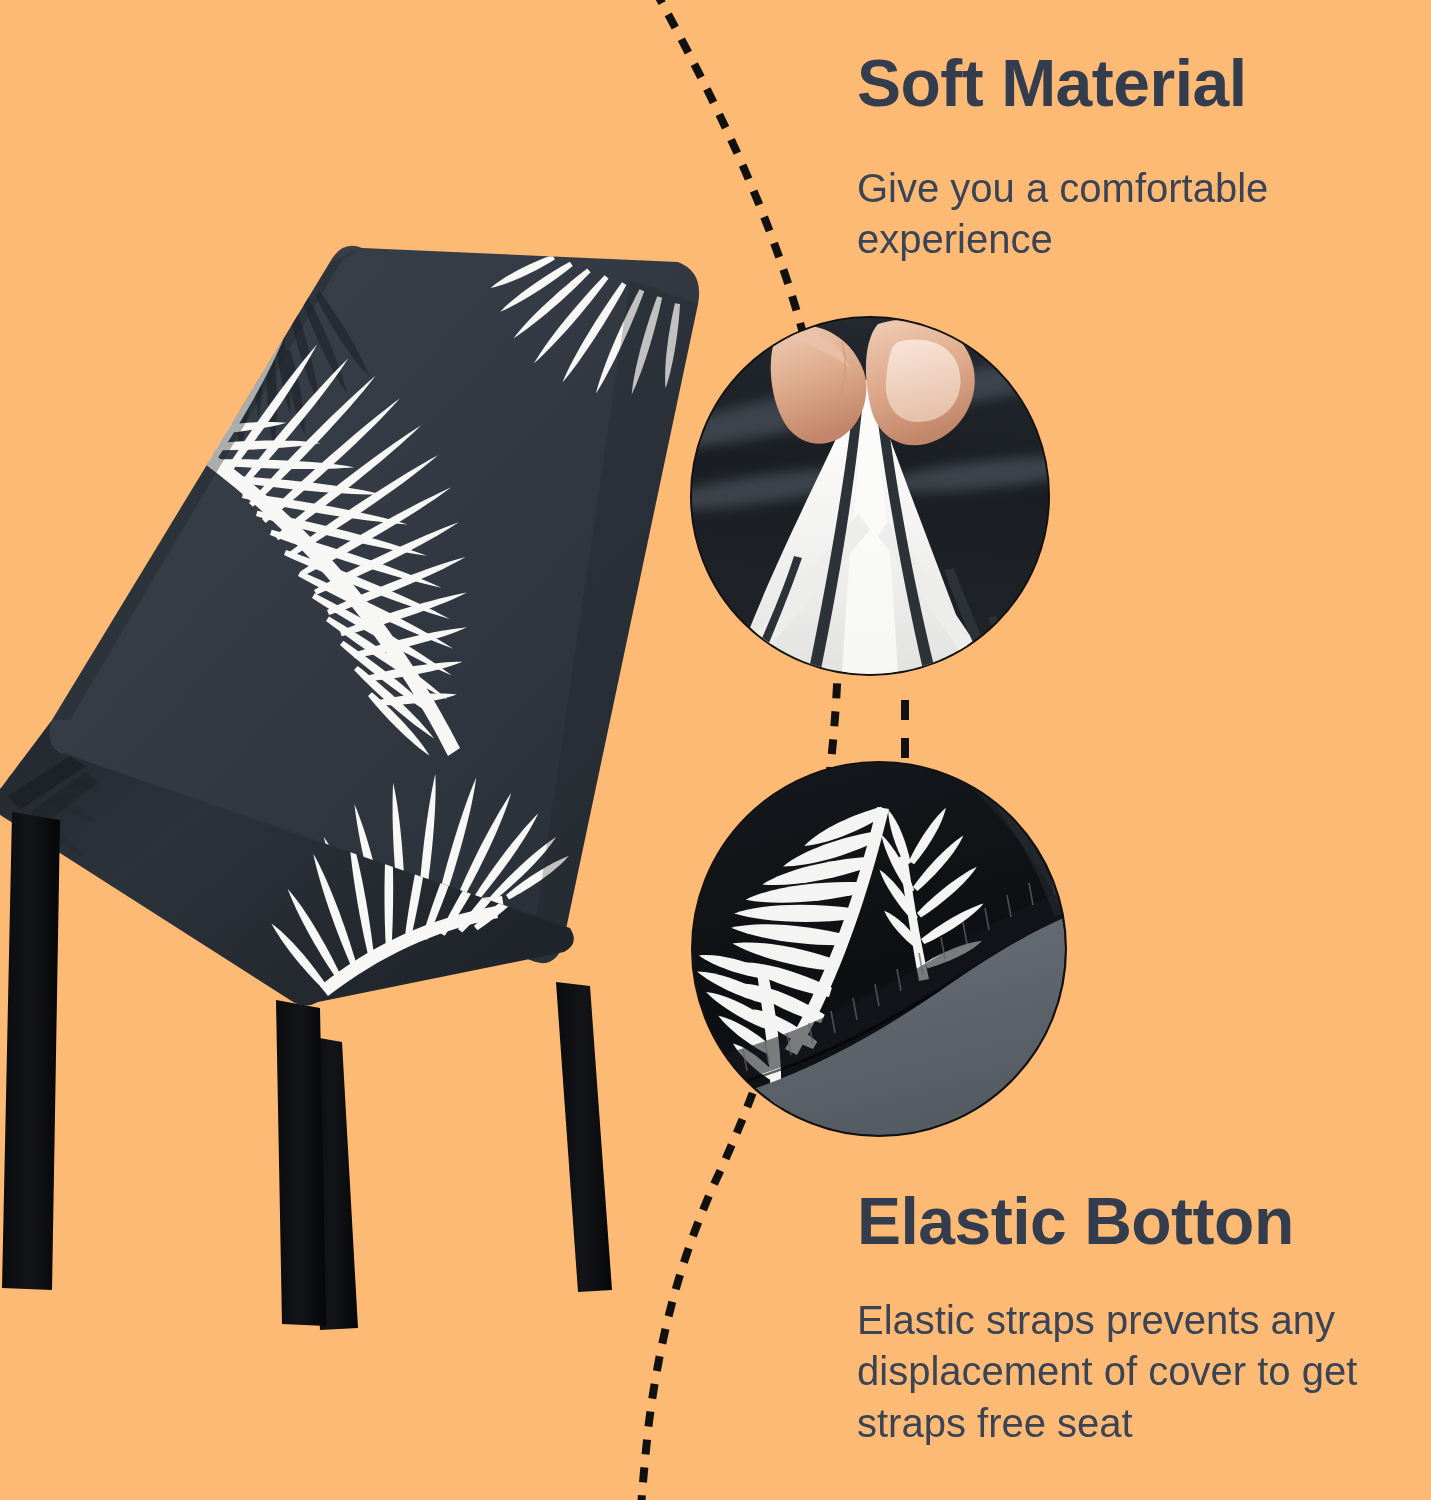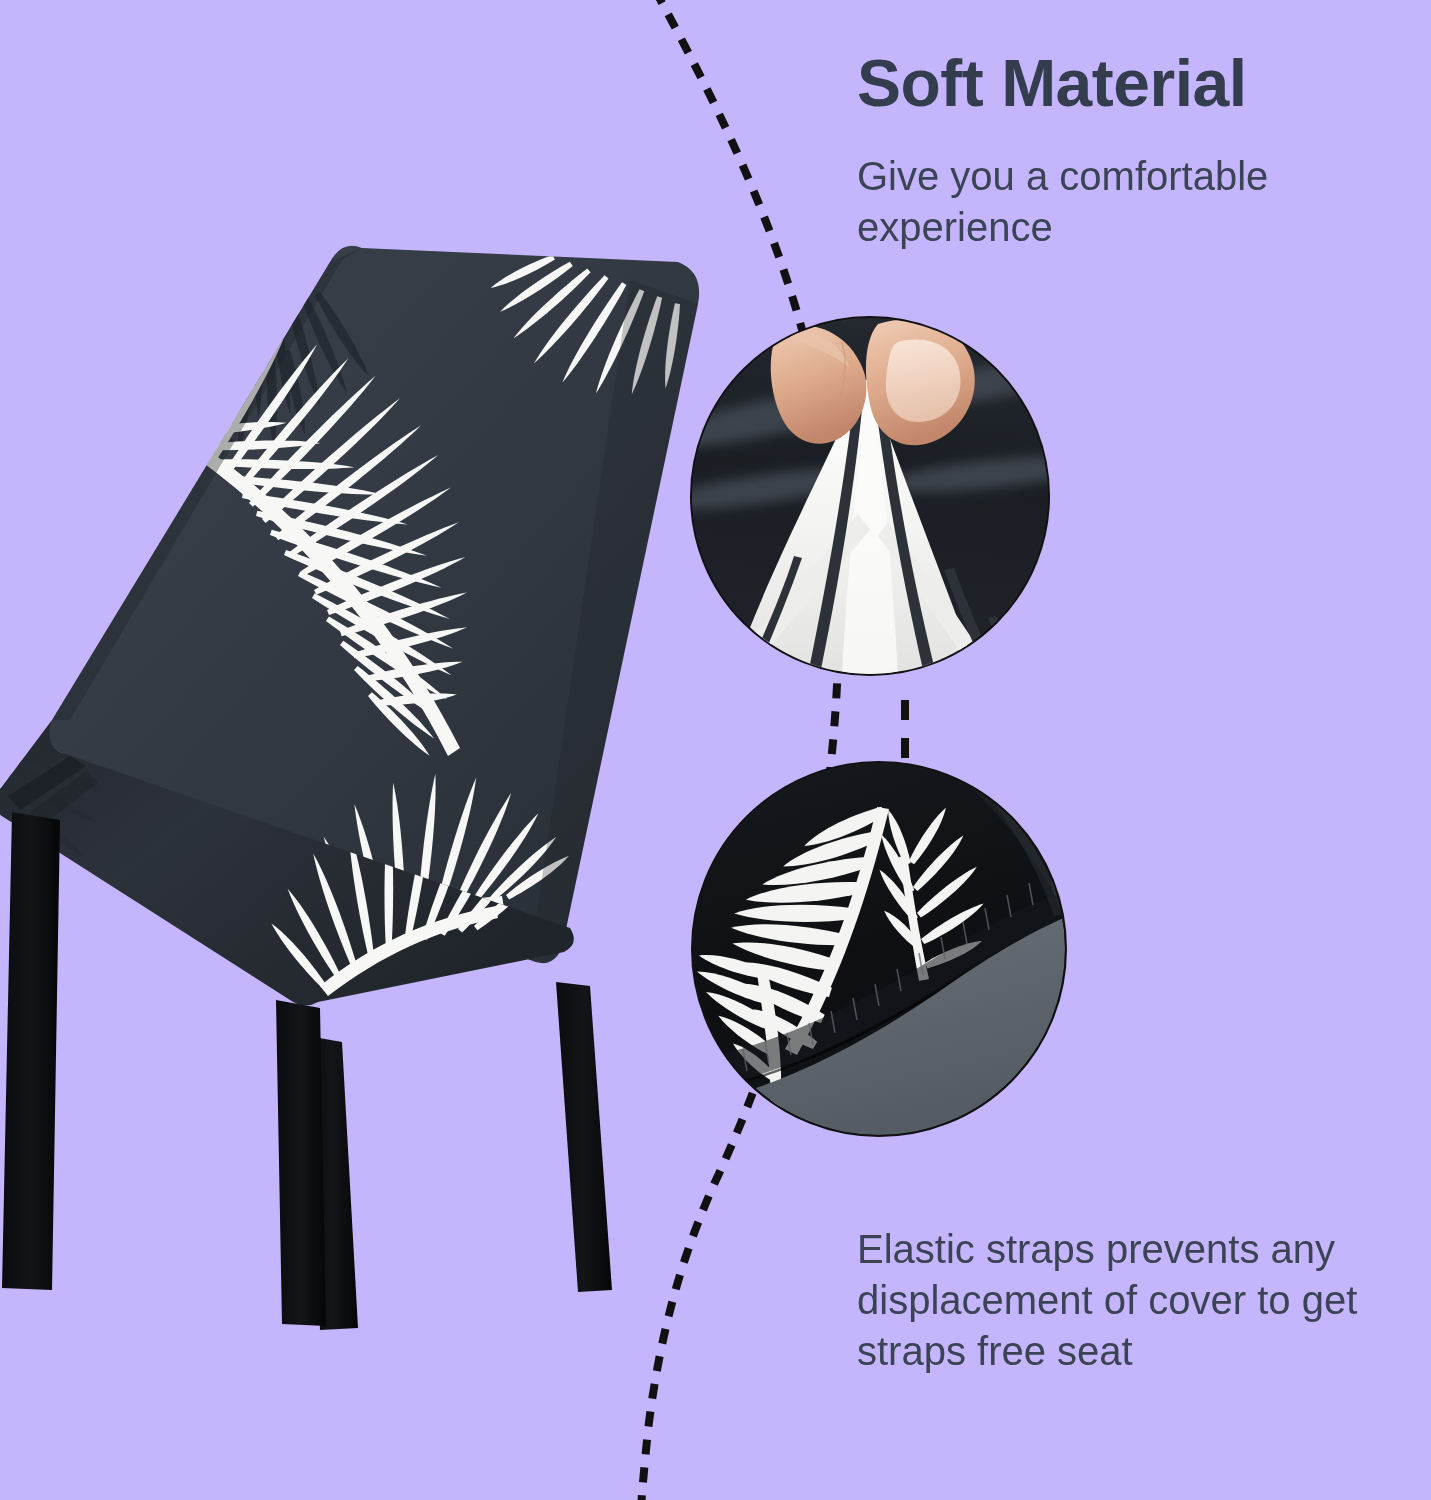--- a/index.html
+++ b/index.html
@@ -1,32 +1,32 @@
 <!DOCTYPE html>
 <html><head>
 <meta charset="utf-8">
 <style>
   html,body{margin:0;padding:0;background:#ffffff;}
   body{width:1431px;height:1500px;position:relative;overflow:hidden;
        font-family:"Liberation Sans","DejaVu Sans",sans-serif;}
 
-  .stage{position:absolute;inset:0;background:#c4b5fd;}
+  .stage{position:absolute;inset:0;background:#fdba74;}
 
   
   .txt-block{position:absolute;}
   .headline{
     font-size:66px;font-weight:700;color:#333d4e;line-height:1.08;
     letter-spacing:-0.5px;margin:0;white-space:nowrap;
   }
   .subtext{
     font-size:40px;font-weight:400;color:#3b4455;line-height:1.28;
     margin:0;
   }
   #top-text{left:857px;top:48px;width:560px;}
-  #top-text .subtext{margin-top:32px;max-width:520px;}
+  #top-text .subtext{margin-top:44px;max-width:520px;}
   #bottom-text{left:857px;top:1186px;width:575px;}
   #bottom-text .subtext{margin-top:38px;max-width:575px;}
 
   
   #arc-wrap{position:absolute;left:0;top:0;width:1431px;height:1500px;
             pointer-events:none;}
   #arc-connector{position:absolute;left:0;top:0;width:1431px;height:1500px;
             pointer-events:none;}
 
   
@@ -702,16 +702,17 @@
       </svg>
     </div>
   </div>
 
   <div class="txt-block" id="top-text">
     <h1 class="headline">Soft Material</h1>
     <p class="subtext">Give you a comfortable experience</p>
   </div>
 
   <div class="txt-block" id="bottom-text">
+    <h1 class="headline">Elastic Botton</h1>
     <p class="subtext">Elastic straps prevents any displacement of cover to get straps free seat</p>
   </div>
 
 </div>
 
 </body></html>

